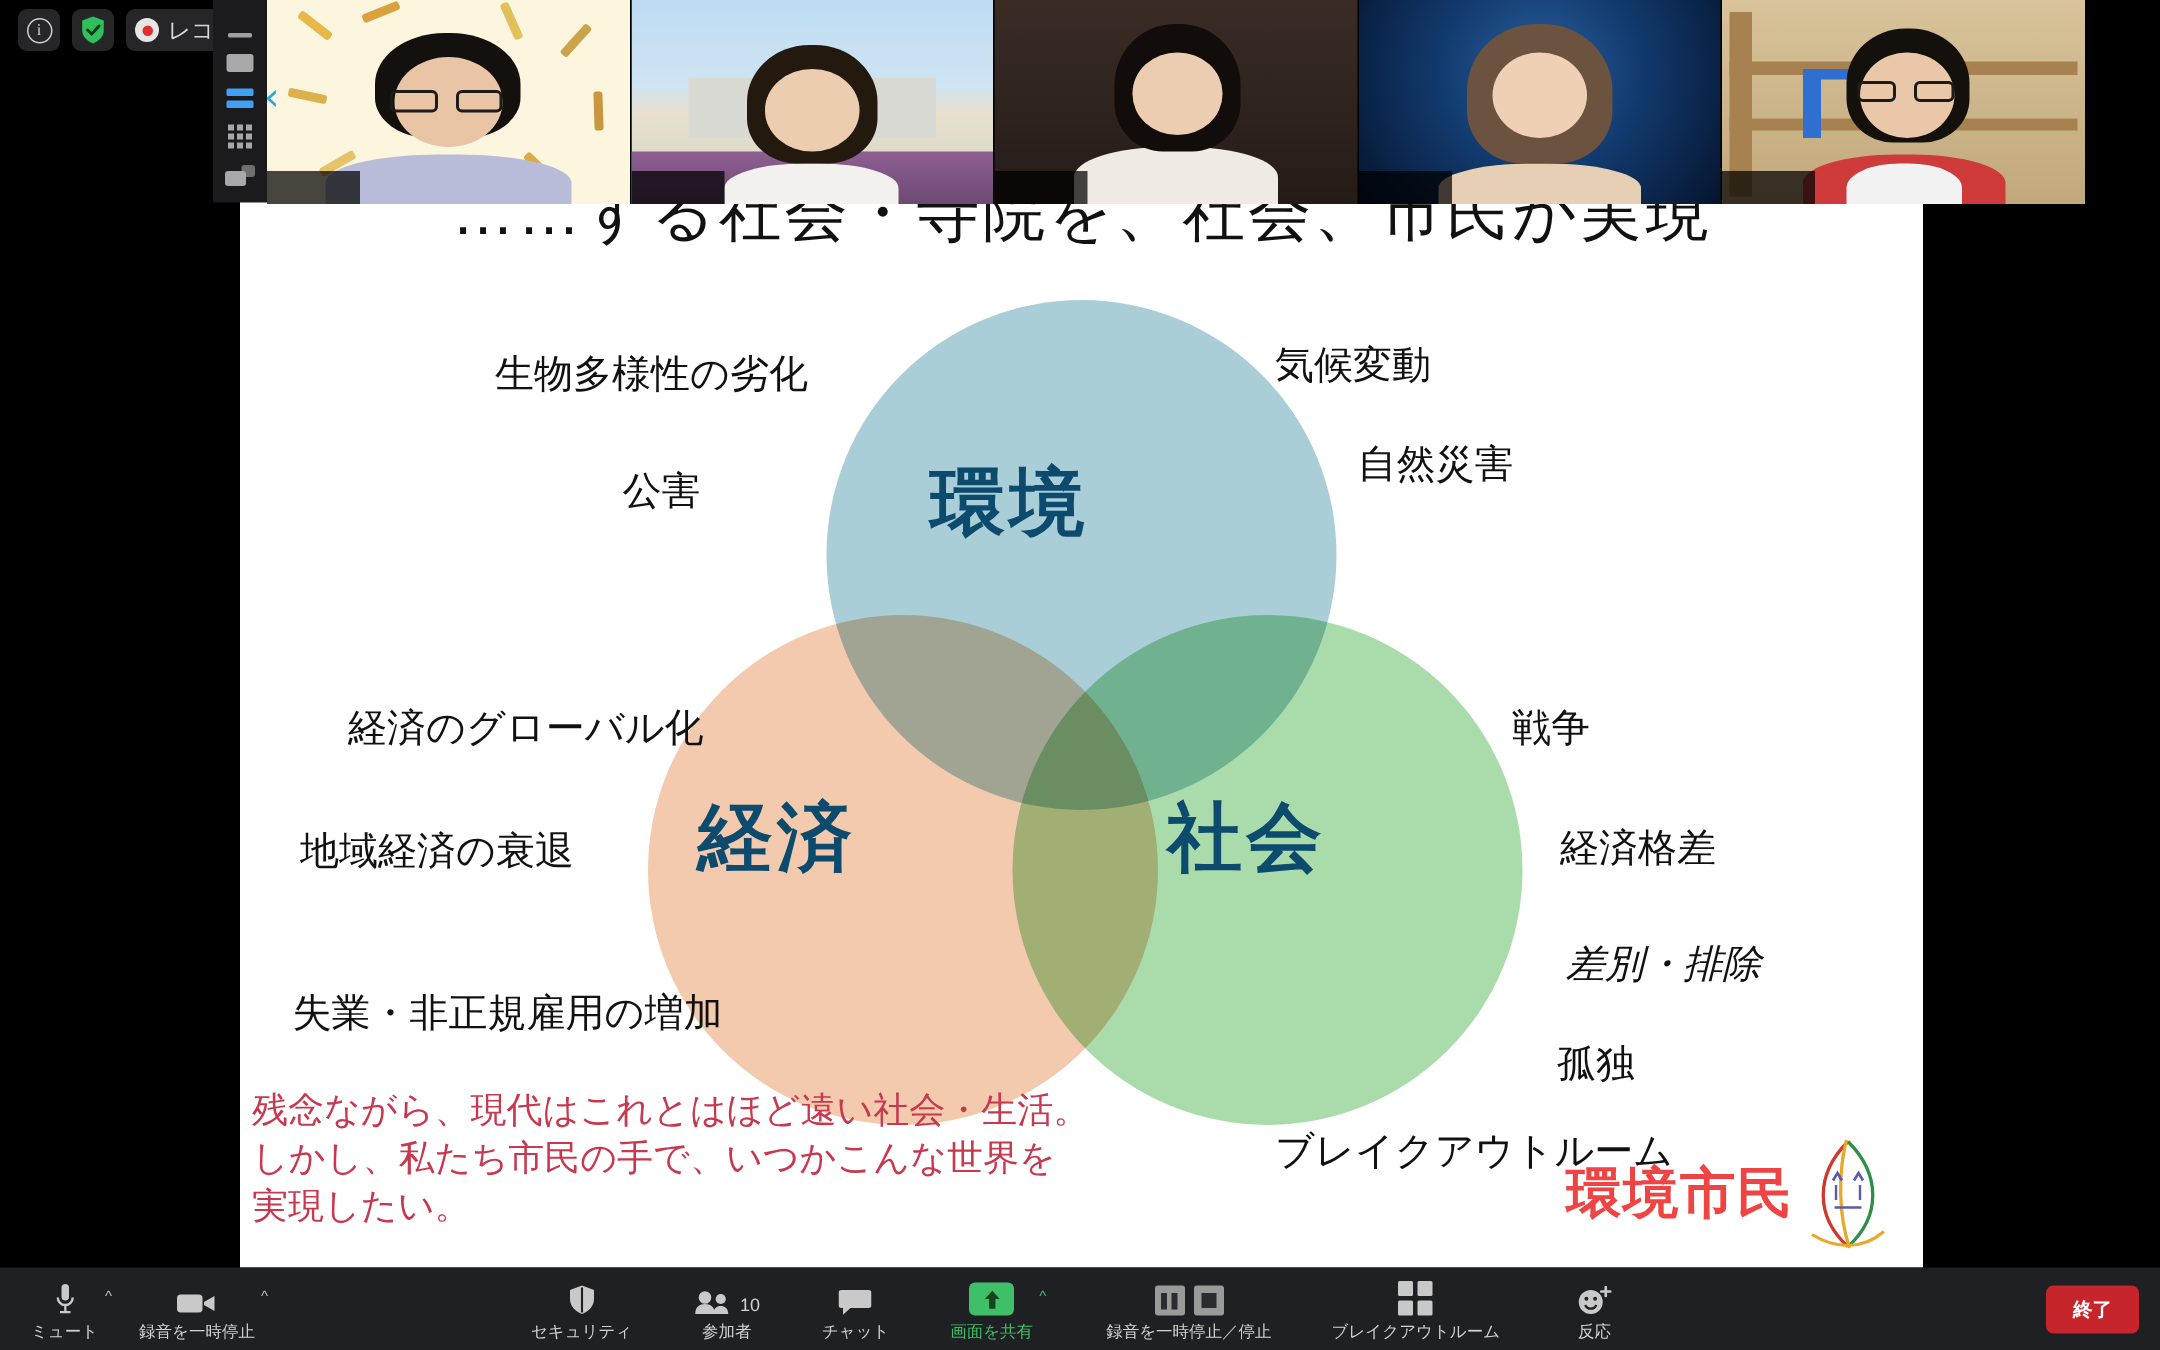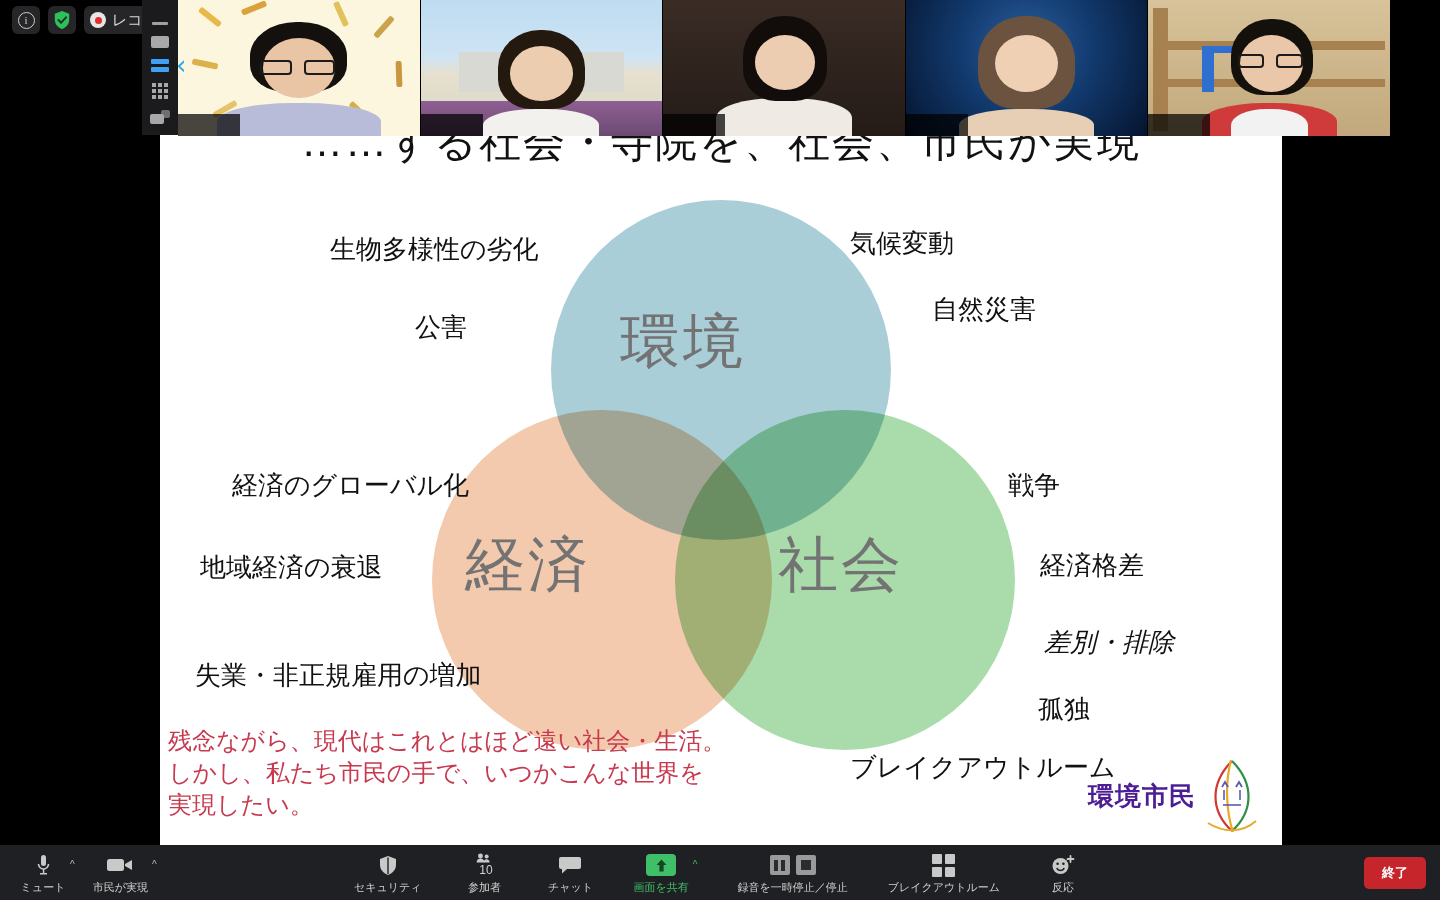--- a/index.html
+++ b/index.html
@@ -60,39 +60,39 @@
 
   
   .slide { position: absolute; left: 160px; top: 120px; width: 1122px; height: 725px; background: #fff; overflow: hidden; }
   .slide-title { position: absolute; left: 0; right: 0; top: -6px; text-align: center; font-size: 42px; color: #111; letter-spacing: 2px; white-space: nowrap; }
 
   .venn { position: absolute; left: 0; top: 0; width: 1122px; height: 725px; }
   .circ { position: absolute; border-radius: 50%; mix-blend-mode: multiply; }
   .c-env  { width: 340px; height: 340px; left: 391px; top: 80px;  background: #a9ced8; }
   .c-eco  { width: 340px; height: 340px; left: 272px; top: 290px; background: #f3caae; }
   .c-soc  { width: 340px; height: 340px; left: 515px; top: 290px; background: #a9dcaa; }
-  .clab { position: absolute; font-size: 60px; color: #737373; font-weight: 400; letter-spacing: 3px; white-space: nowrap; }
+  .clab { position: absolute; font-size: 50px; color: #0c4a6e; font-weight: 700; letter-spacing: 3px; white-space: nowrap; }
   .l-env { left: 460px; top: 182px; }
   .l-eco { left: 305px; top: 405px; }
   .l-soc { left: 618px; top: 405px; }
 
   .kw { position: absolute; font-size: 26px; color: #111; white-space: nowrap; }
 
   .redtext { position: absolute; left: 8px; top: 605px; color: #c7394f; font-size: 24px; line-height: 1.33; white-space: pre-line; }
 
   .logo-wrap { position: absolute; right: 22px; bottom: 10px; display: flex; align-items: center; gap: 8px; }
-  .logo-text { font-size: 26px; font-weight: bold; color: #4c1d95; letter-spacing: 1px; }
+  .logo-text { font-size: 37px; font-weight: bold; color: #ef4444; letter-spacing: 1px; }
 
   
   .toolbar { position: absolute; left: 0; bottom: 0; width: 1440px; height: 55px; background: #1f2023; display: flex; align-items: center; z-index: 60; }
   .tb-left { display: flex; align-items: flex-start; padding-left: 20px; gap: 0; }
   .tb-center { position: absolute; left: 0; right: 0; display: flex; justify-content: center; align-items: flex-start; gap: 40px; pointer-events: none; }
   .tb-center > * { pointer-events: auto; }
   .tb-item { display: flex; flex-direction: column; align-items: center; justify-content: flex-start; min-width: 46px; cursor: pointer; padding-top: 3px; }
-  .tb-ico { height: 24px; display: flex; align-items: center; justify-content: center; color: #c9c9c9; flex-direction: column; }
+  .tb-ico { height: 24px; display: flex; align-items: flex-end; justify-content: center; color: #c9c9c9; }
   .tb-lbl { font-size: 11px; color: #d2d2d2; margin-top: 3px; white-space: nowrap; }
   .tb-lbl.green { color: #3fbf67; }
   .caret { color: #bdbdbd; font-size: 10px; align-self: flex-start; margin: 9px 0 0 4px; cursor: pointer; }
   .caret.green { color: #3fbf67; }
   .share-box { width: 30px; height: 22px; background: #3fbf67; border-radius: 4px; display: flex; align-items: center; justify-content: center; }
   .end-btn { position: absolute; right: 14px; background: #c5252b; color: #fff; font-size: 13px; font-weight: bold; padding: 7px 18px; border-radius: 5px; border: none; cursor: pointer; }
   .pause-grp { display: flex; gap: 6px; }
   .sq-btn { width: 20px; height: 20px; background: #9a9a9a; border-radius: 2px; display: flex; align-items: center; justify-content: center; }
   .bars { display: flex; gap: 3px; }
   .bars i { width: 4px; height: 11px; background: #2b2c2f; display: block; }
@@ -115,21 +115,21 @@
       <div class="circ c-soc" style="background: rgb(169, 220, 170);"></div>
       <div class="clab l-env">環境</div>
       <div class="clab l-eco">経済</div>
       <div class="clab l-soc">社会</div>
     </div>
 
     <div id="kw-layer">
         <div class="kw" style="left: 170px; top: 112px;">生物多様性の劣化</div>
         <div class="kw" style="left: 255px; top: 190px;">公害</div>
         <div class="kw" style="left: 690px; top: 106px;">気候変動</div>
-        <div class="kw" style="left: 772px; top: 172px;">自然災害</div>
+        <div class="kw" style="left: 745px; top: 172px;">自然災害</div>
         <div class="kw" style="left: 40px; top: 348px; margin-left: 32px;">経済のグローバル化</div>
         <div class="kw" style="left: 40px; top: 430px;">地域経済の衰退</div>
         <div class="kw" style="left: 35px; top: 538px;">失業・非正規雇用の増加</div>
         <div class="kw" style="left: 848px; top: 348px;">戦争</div>
         <div class="kw" style="left: 880px; top: 428px;">経済格差</div>
         <div class="kw" style="left: 884px; top: 505px; font-style: italic;">差別・排除</div>
         <div class="kw" style="left: 878px; top: 572px;">孤独</div>
         <div class="kw" style="left: 690px; top: 630px;">ブレイクアウトルーム</div>
       </div>
 
@@ -291,21 +291,21 @@
       </div>
       <div class="caret">^</div>
 
       <div class="tb-item" style="margin-left:18px">
         <div class="tb-ico">
           <svg width="26" height="16" viewBox="0 0 26 16">
             <rect x="0" y="2" width="17" height="12" rx="2.5" fill="#c9c9c9"></rect>
             <path d="M18 7 L25 3 V13 L18 9 Z" fill="#c9c9c9"></path>
           </svg>
         </div>
-        <div class="tb-lbl">市民が実現</div>
+        <div class="tb-lbl">録音を一時停止</div>
       </div>
       <div class="caret">^</div>
     </div>
 
     <div class="tb-center">
       <div class="tb-item">
         <div class="tb-ico">
           <svg width="18" height="21" viewBox="0 0 18 21">
             <path d="M9 1 L17 4 V10 C17 15 13 18.5 9 20 C5 18.5 1 15 1 10 V4 Z" fill="#c9c9c9"></path>
             <path d="M9 2.4 V19" stroke="#1f2023" stroke-width="1.4"></path>

